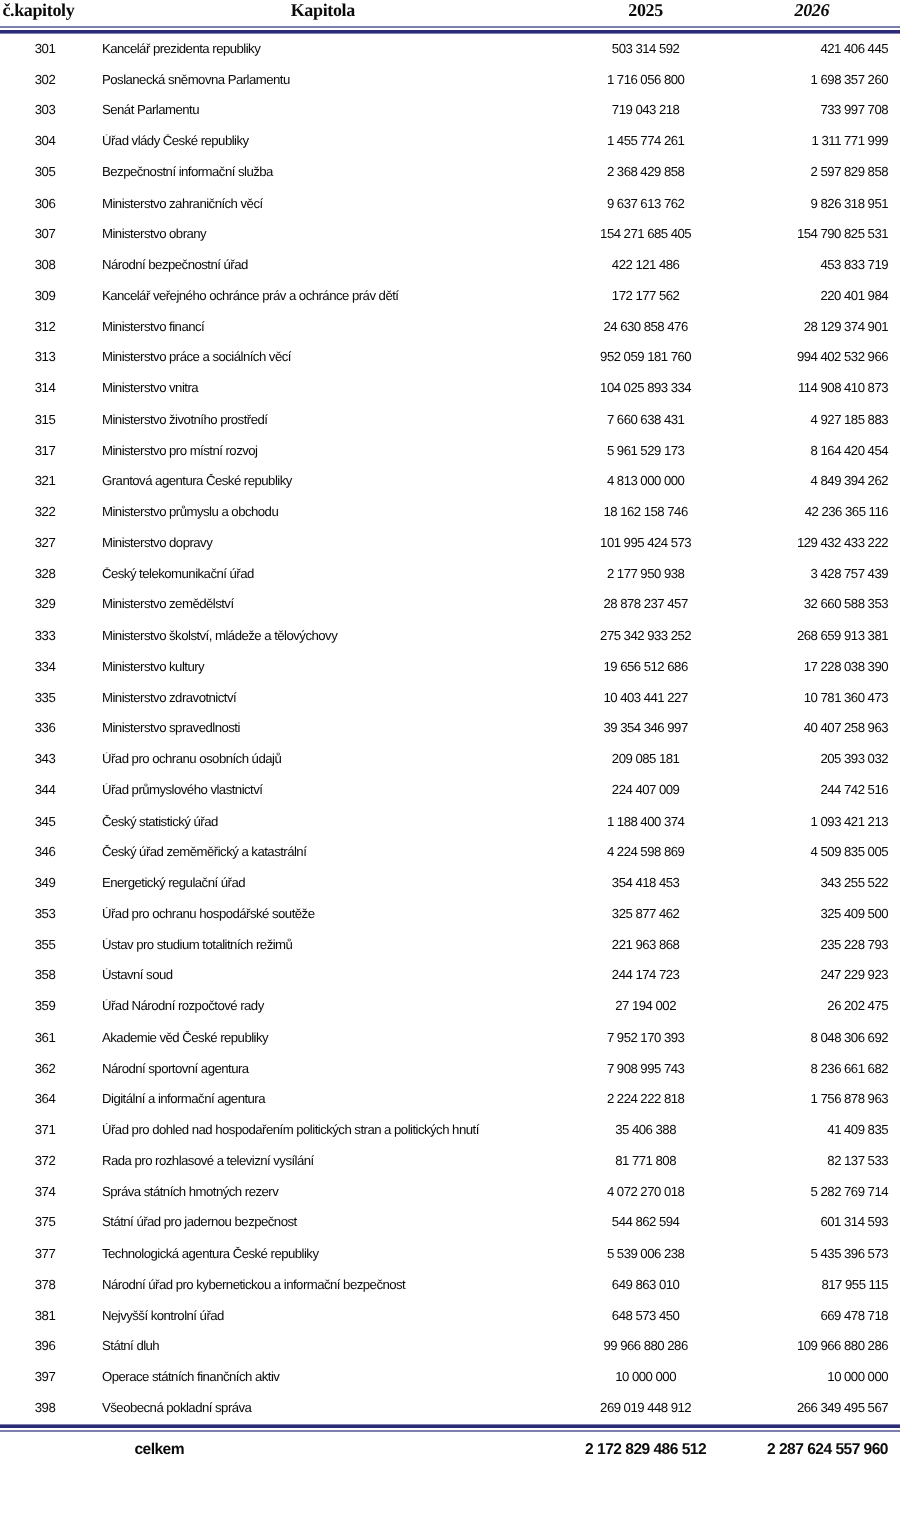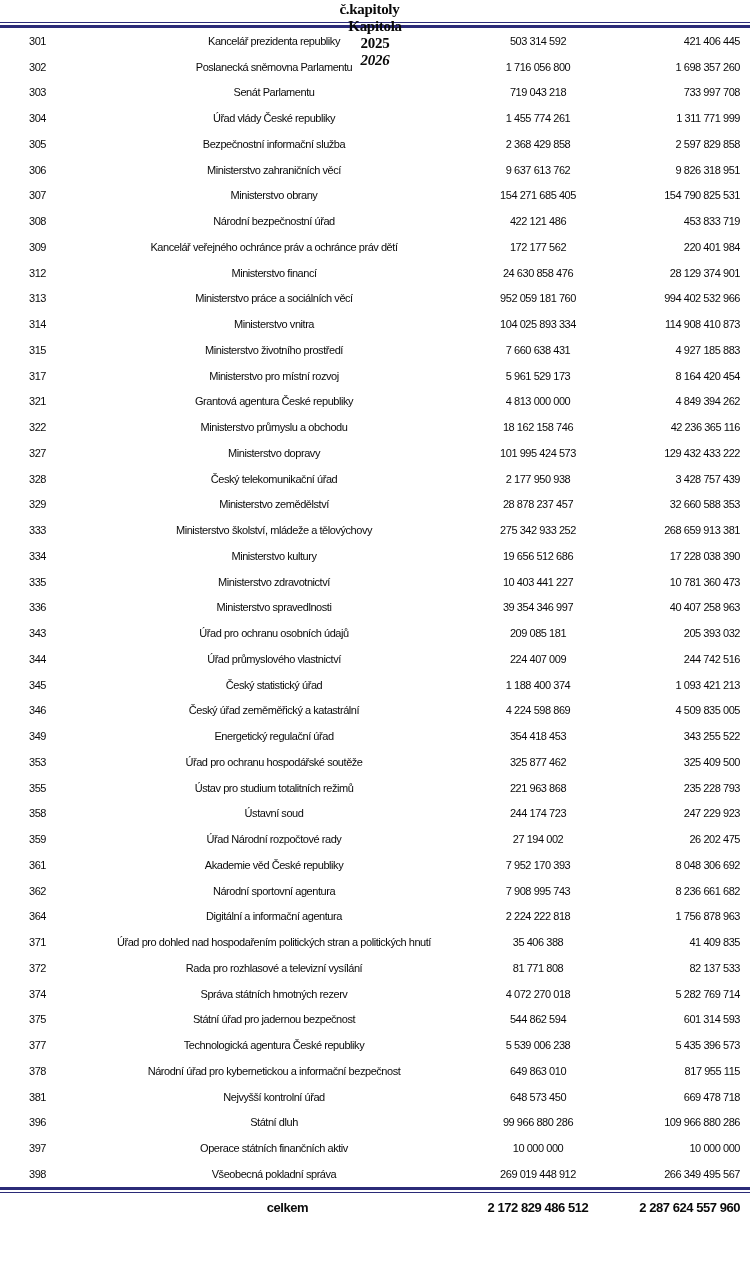--- a/index.html
+++ b/index.html
@@ -13,28 +13,27 @@
     overflow: hidden;
     font-family: "Liberation Sans", sans-serif;
     color: var(--text, #0a0a0a);
   }
   .budget-table {
     width: 750px;
   }
   
   .thead {
     display: flex;
-    align-items: center;
+    align-items: flex-start;
     height: 21px;
     padding-top: 1px;
     font-family: "Liberation Serif", serif;
     font-weight: 700;
     font-size: 15px;
     letter-spacing: -0.3px;
-    flex-direction: column;
   }
   .th-num  { width: 75px;  text-align: left; padding-left: 2px; box-sizing: border-box; }
   .th-name { flex: 1; text-align: center; }
   .th-y25  { width: 150px; text-align: center; }
   .th-y26  { width: 127px; text-align: center; font-style: italic; }
   .thead-pad { width: 10px; }
 
   
   .rule-header {
     height: 2px;
@@ -53,21 +52,21 @@
     display: flex;
     align-items: center;
     height: 25.75px;
     padding-right: 10px;
     font-weight: 400;
     font-size: 11px;
     letter-spacing: -0.45px;
     white-space: nowrap;
   }
   .c-num  { width: 75px; text-align: center; flex: none; }
-  .c-name { flex: 1; text-align: center; padding-left: 10px; overflow: hidden; }
+  .c-name { flex: 1; text-align: left; padding-left: 10px; overflow: hidden; }
   .c-y25  { width: 150px; text-align: center; flex: none; }
   .c-y26  { width: 127px; text-align: right; flex: none; }
 
   
   .tfoot {
     display: flex;
     align-items: center;
     height: 29px;
     padding-right: 10px;
     font-weight: 700;

